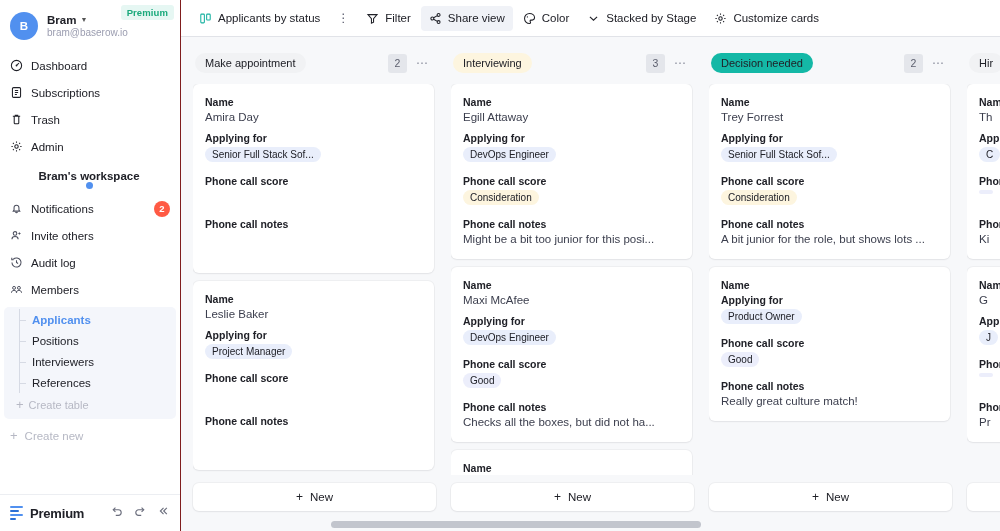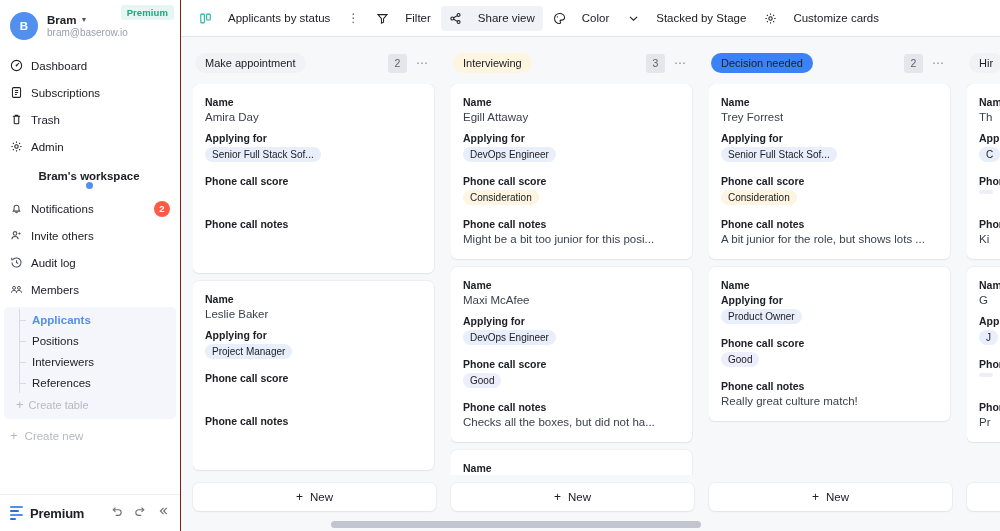--- a/index.html
+++ b/index.html
@@ -124,21 +124,21 @@
   
   .main { flex: 1; display: flex; flex-direction: column; min-width: 0; background: #ffffff; }
   .toolbar {
     height: 37px; flex: 0 0 37px;
     display: flex; align-items: center;
     padding: 0 10px; gap: 2px;
     border-bottom: 1px solid #e1e3e8;
     background: #fff;
   }
   .tb-item {
-    display: flex; align-items: center; gap: 16px;
+    display: flex; align-items: center; gap: 6px;
     font-size: 11.5px; color: #202128;
     padding: 5px 8px; border-radius: 4px; cursor: pointer;
     height: 25px; white-space: nowrap;
   }
   .tb-item.active { background: #f0f2f7; }
   .tb-dots {
     padding: 5px 7px; border-radius: 4px; cursor: pointer;
     color: #55586a; font-size: 12px; line-height: 1;
     display: flex; align-items: center; justify-content: center; height: 25px;
   }
@@ -523,21 +523,21 @@
                 </div>
               </div>
             </div>
             <div class="new-btn">
               <span class="plus">+</span>
               <span>New</span>
             </div>
           </div>
           <div class="col">
             <div class="col-head">
-              <span class="col-tag" style="background: #3b82f6;">Decision needed</span>
+              <span class="col-tag" style="background: #14b8a6;">Decision needed</span>
               <span class="col-count">2</span>
               <span class="col-dots">⋯</span>
             </div>
             <div class="col-body">
               <div class="cards">
                 <div class="card">
                   <div class="fld-label">Name</div>
                   <div class="fld-val">Trey Forrest</div>
                   <div class="fld-label">Applying for</div>
                   <div class="fld-tagwrap"><span class="tag" style="background: rgb(233, 238, 251);">Senior Full Stack Sof...</span></div>

